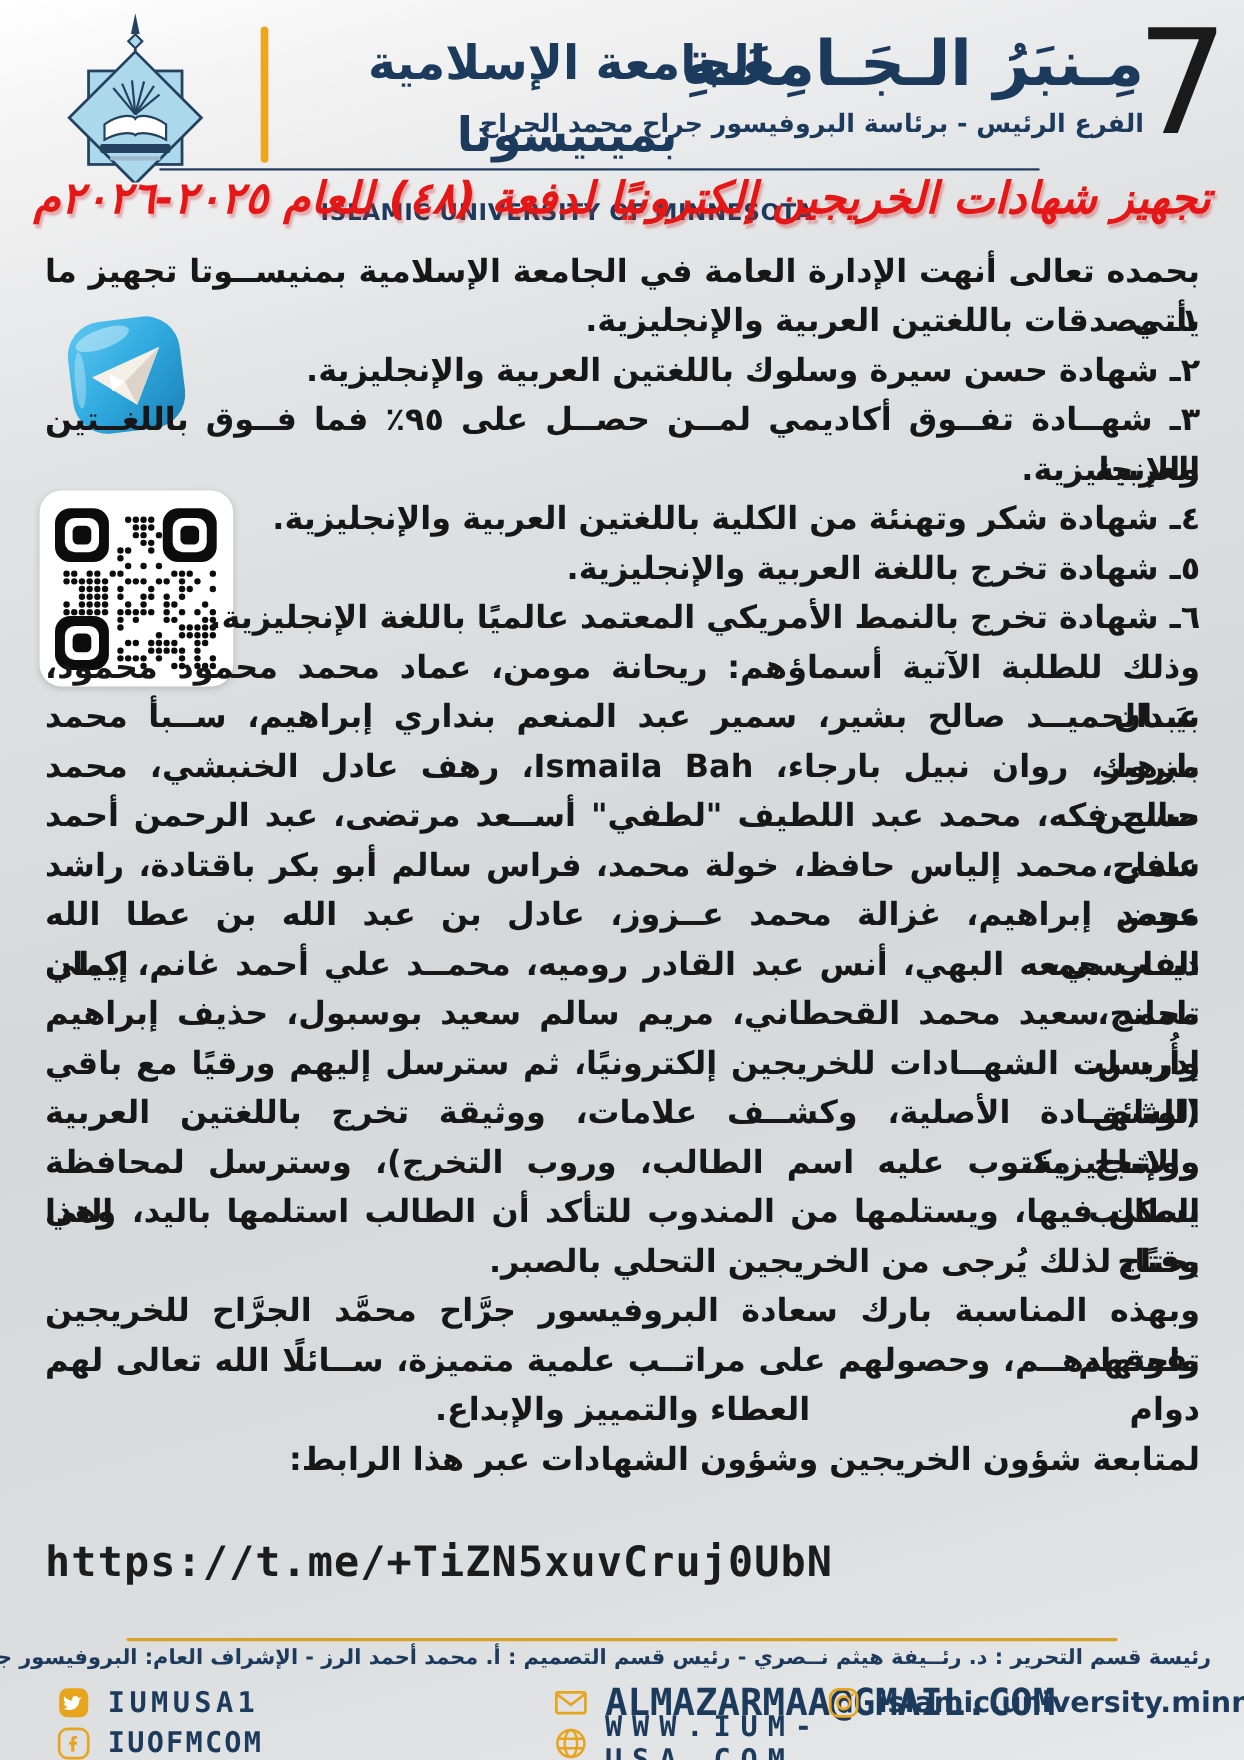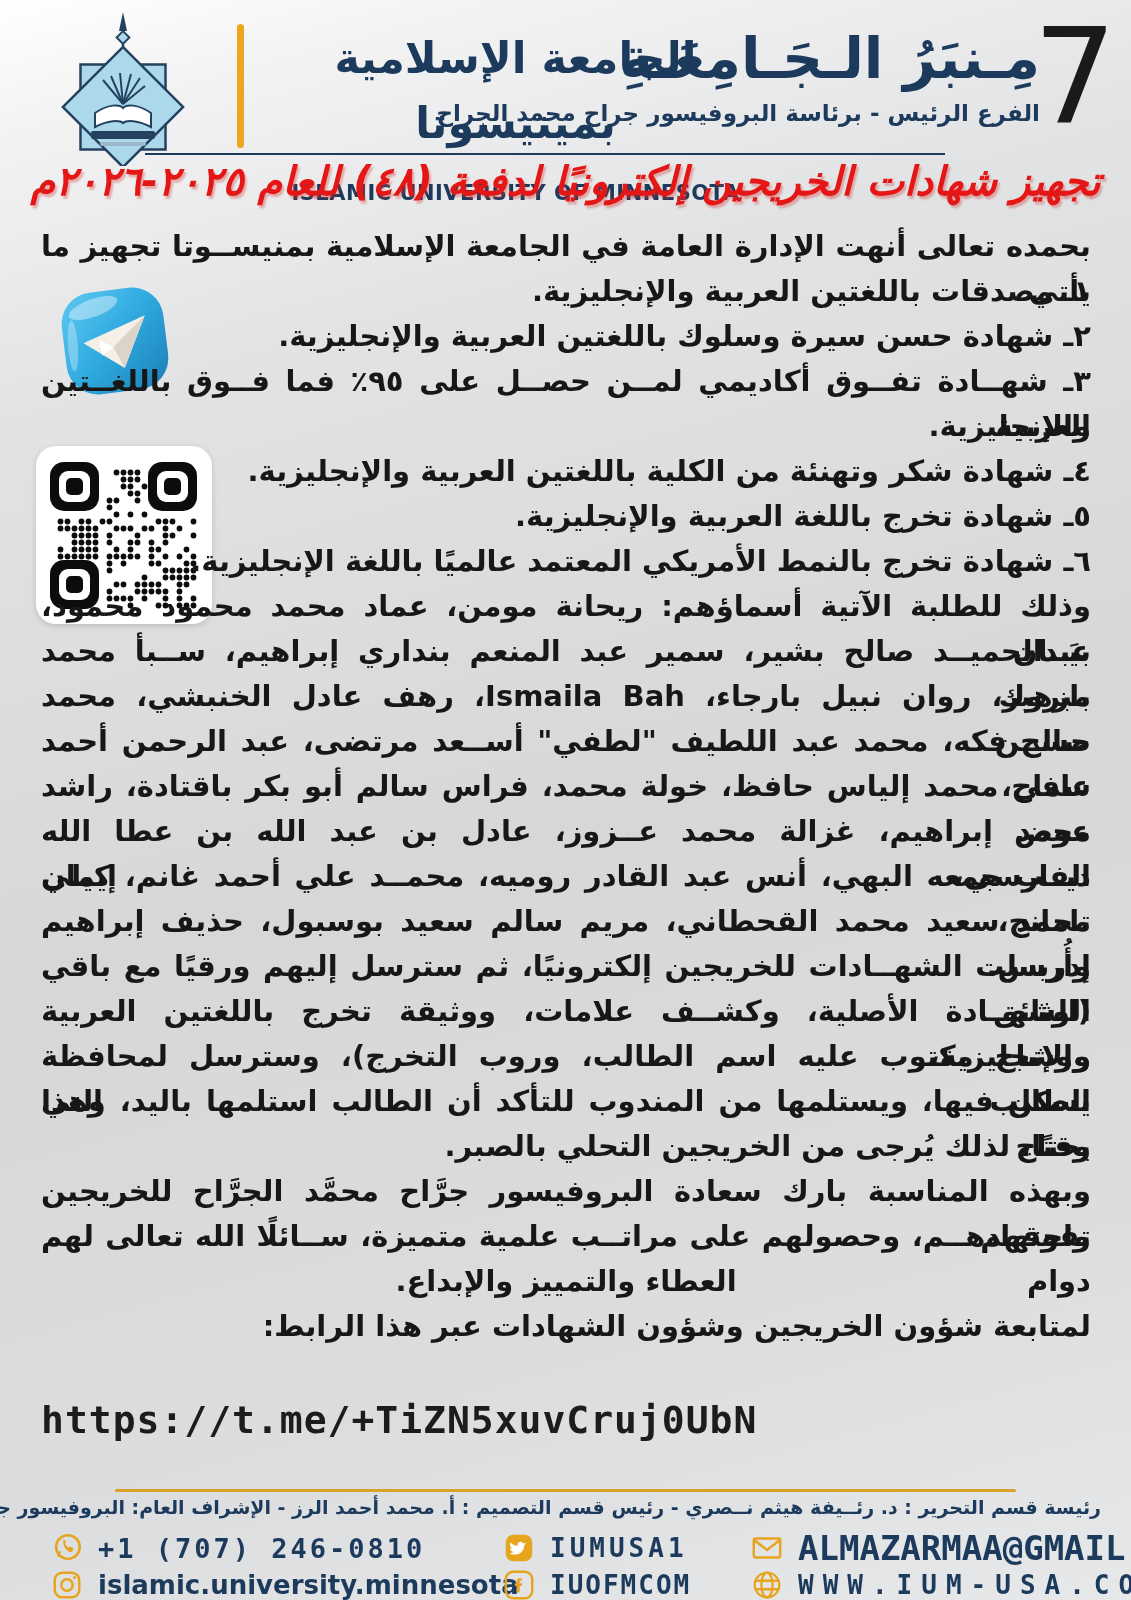--- a/index.html
+++ b/index.html
@@ -290,30 +290,20 @@
   </div>
 
   <div class="link-line">https://t.me/+TiZN5xuvCruj0UbN</div>
 
   <div class="footer-divider"></div>
   <div class="credits">رئيسة قسم التحرير : د. رئــيفة هيثم نــصري - رئيس قسم التصميم : أ. محمد أحمد الرز - الإشراف العام: البروفيسور جراح محمد الجراح</div>
 
   <div class="contacts">
     <div class="contact">
       <span class="cicon">
-        <svg width="34" height="34" viewBox="0 0 36 36" fill="none" stroke="#E7A41D" stroke-width="2.6">
-          <circle cx="19" cy="17" r="12.5"></circle>
-          <path d="M8.5 27 L10.5 21.5"></path>
-          <path d="M14 11c0 7 4.5 10.5 9 11.5l2-3.5-3.5-2.5-1.8 1c-1.8-1-3.4-2.6-3.9-4.5l1.2-1.7-2.5-2.8z" fill="#E7A41D" stroke="none"></path>
-        </svg>
-      </span>
-      <span class="mono v-phone">+1 (707) 246-0810</span>
-    </div>
-    <div class="contact">
-      <span class="cicon">
         <svg width="34" height="34" viewBox="0 0 36 36">
           <rect x="4" y="4" width="28" height="28" rx="8" fill="#E7A41D"></rect>
           <path d="M10 24.5c7.5 2 13.5-2.5 13.5-9.5l2.2-2.4-2.8.7-2-1.6c-2-.8-4.4.4-4.4 2.8v1.2c-3 0-5.8-1.6-7.6-3.8-.9 2.6-.2 5.2 1.8 6.6l-2.2-.2c.2 2 1.8 3.6 3.8 4-1.2.9-2.7 1.2-4.3 1z" fill="#ffffff"></path>
         </svg>
       </span>
       <span class="mono v-twitter">IUMUSA1</span>
     </div>
     <div class="contact">
       <span class="cicon">
         <svg width="34" height="34" viewBox="0 0 36 36" fill="none" stroke="#E7A41D" stroke-width="2.6">

